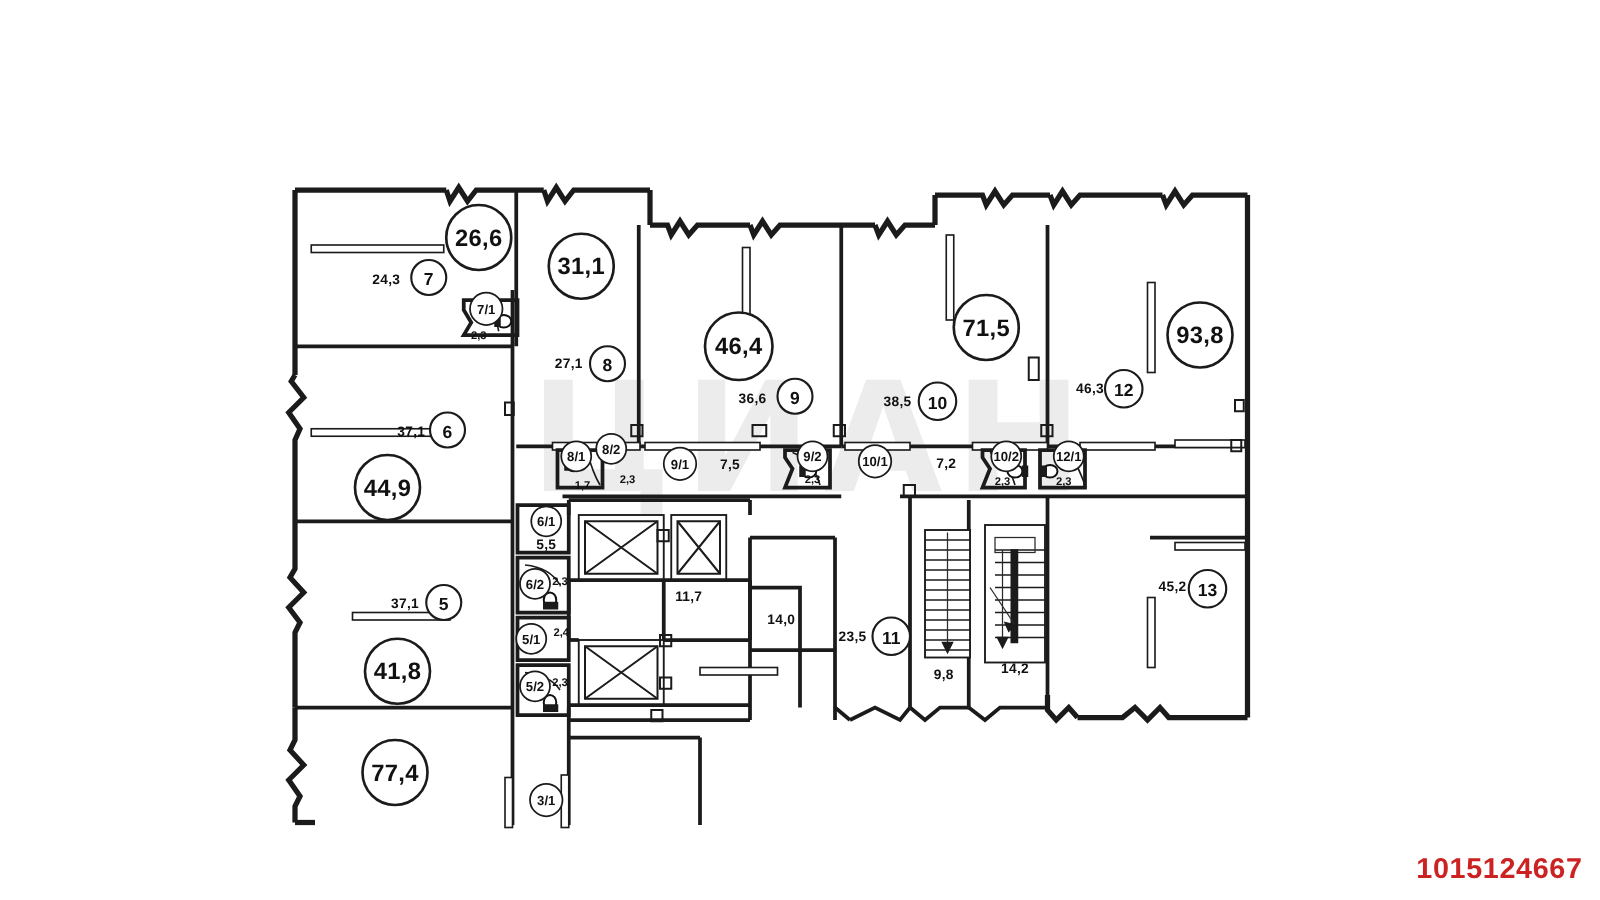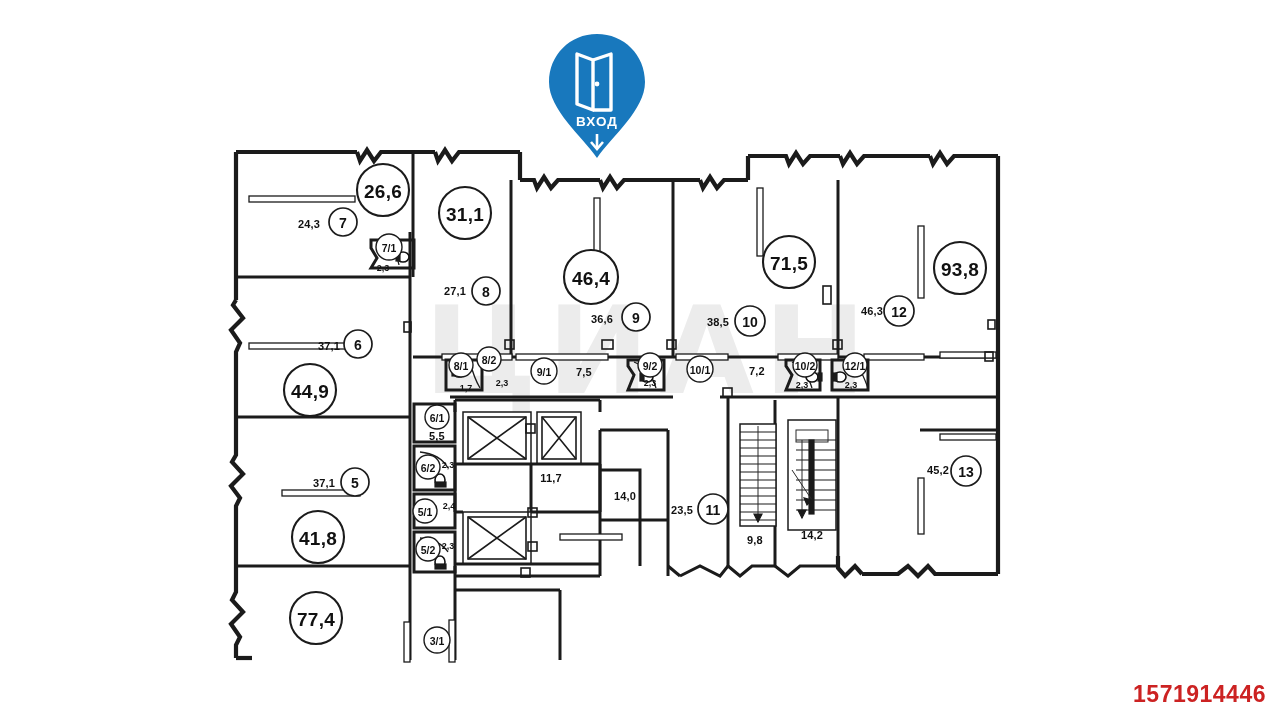--- a/index.html
+++ b/index.html
@@ -467,32 +467,16 @@
       <text class="lbl lbl-area-tiny" x="650" y="383">2,3</text>
       <text class="lbl lbl-area-tiny" x="802" y="385">2,3</text>
       <text class="lbl lbl-area-tiny" x="851" y="385">2,3</text>
       <text class="lbl lbl-area-tiny" x="448" y="465">2,3</text>
       <text class="lbl lbl-area-tiny" x="449" y="506">2,4</text>
       <text class="lbl lbl-area-tiny" x="448" y="546">2,3</text>
     </g>
 
   </svg>
 
-  <div id="entrance-pin">
-    <svg width="100" height="128" viewBox="0 0 100 128">
-      <path d="M50,2 C23,2 2,23 2,50 C2,78 35,104 50,126 C65,104 98,78 98,50 C98,23 77,2 50,2 Z" fill="#1878bd"></path>
-
-      <g fill="none" stroke="#ffffff" stroke-width="3.4" stroke-linejoin="round">
-        <path d="M30,22 L30,72 L46,78 L46,28 Z"></path>
-        <path d="M46,28 L64,22 L64,78 L46,78"></path>
-      </g>
-      <circle cx="50" cy="52" r="2.4" fill="#ffffff"></circle>
-      <text x="50" y="94" text-anchor="middle" fill="#ffffff" font-family="Liberation Sans, sans-serif" font-size="13.5" font-weight="700" letter-spacing="1">ВХОД</text>
-      <g stroke="#ffffff" stroke-width="2.6" fill="none">
-        <path d="M50,102 L50,116"></path>
-        <path d="M44,110 L50,117 L56,110"></path>
-      </g>
-    </svg>
-  </div>
-
-  <div id="listing-id">1571914446</div>
+
+  <div id="listing-id">1015124667</div>
 
 </div>
 
 </body></html>

